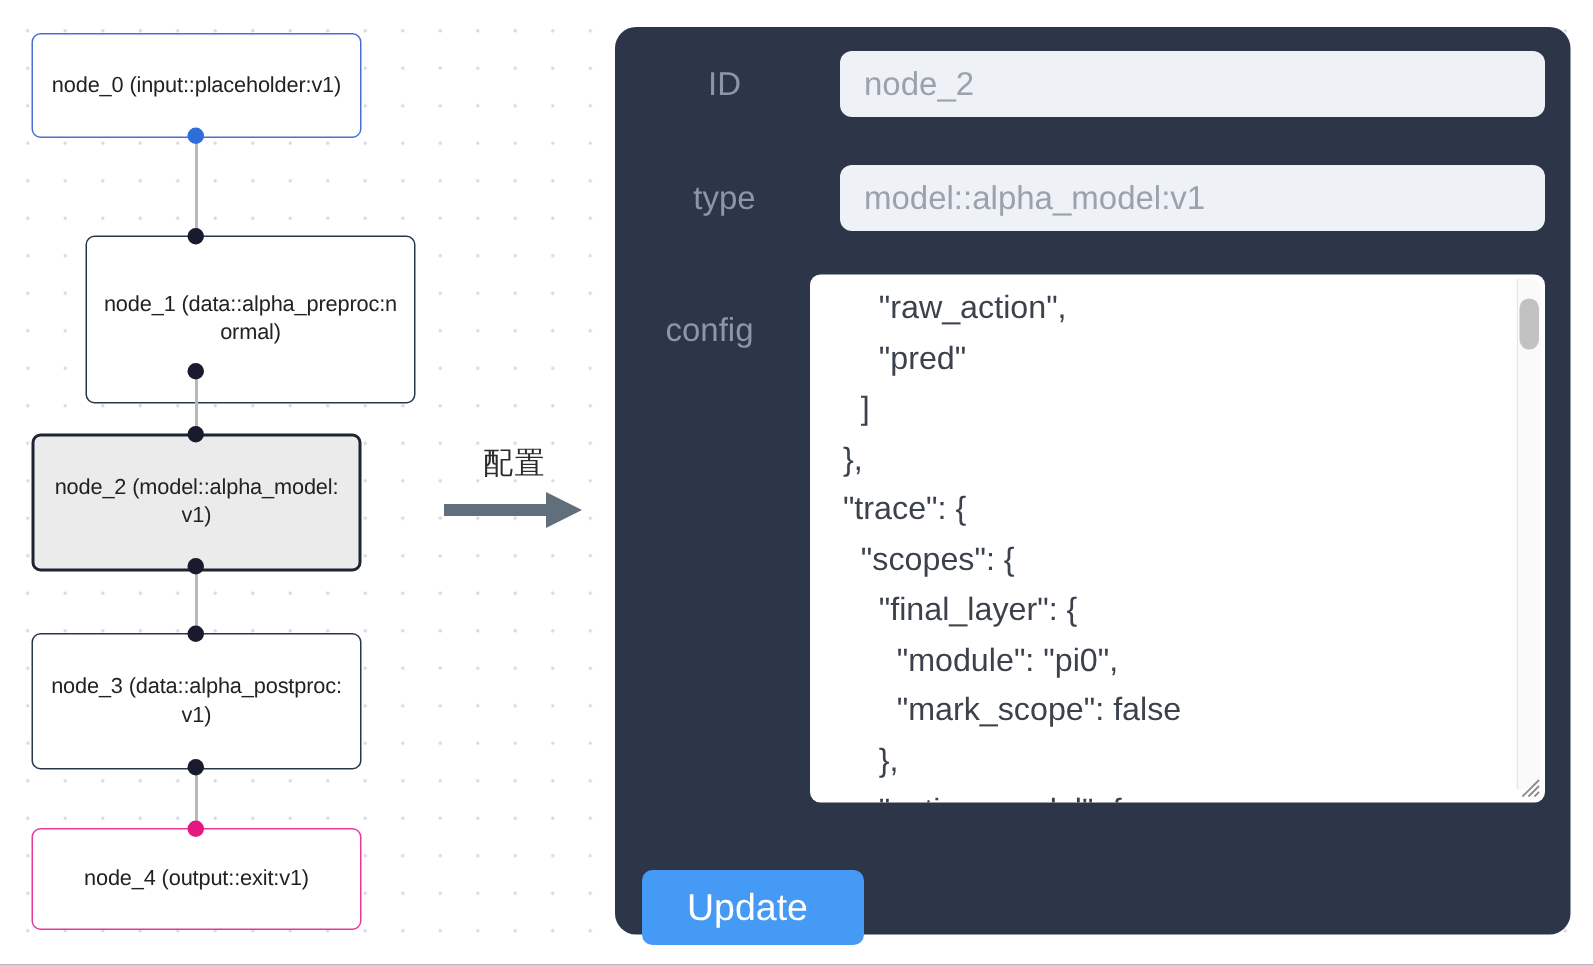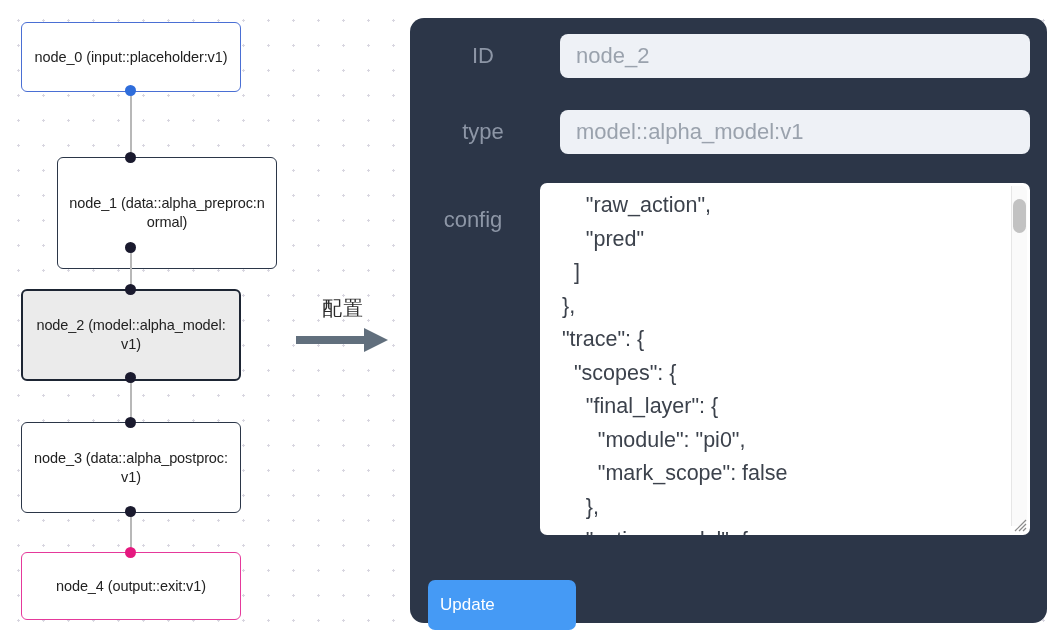--- a/index.html
+++ b/index.html
@@ -201,26 +201,26 @@
   }
 
   #update-button {
     position: absolute;
     left: 18px;
     top: 562px;
     width: 148px;
     height: 50px;
     background: #459af5;
     color: #ffffff;
-    font-size: 17px;
+    font-size: 25px;
     font-family: "Liberation Sans", sans-serif;
     border: none;
     border-radius: 7px;
     text-align: left;
-    padding-left: 12px;
+    padding-left: 30px;
     cursor: pointer;
     overflow: hidden;
   }
 </style>
 </head>
 <body>
 
 <div id="canvas">
 
   <div class="edge" style="left:130px; top:90px; height:70px;"></div>

